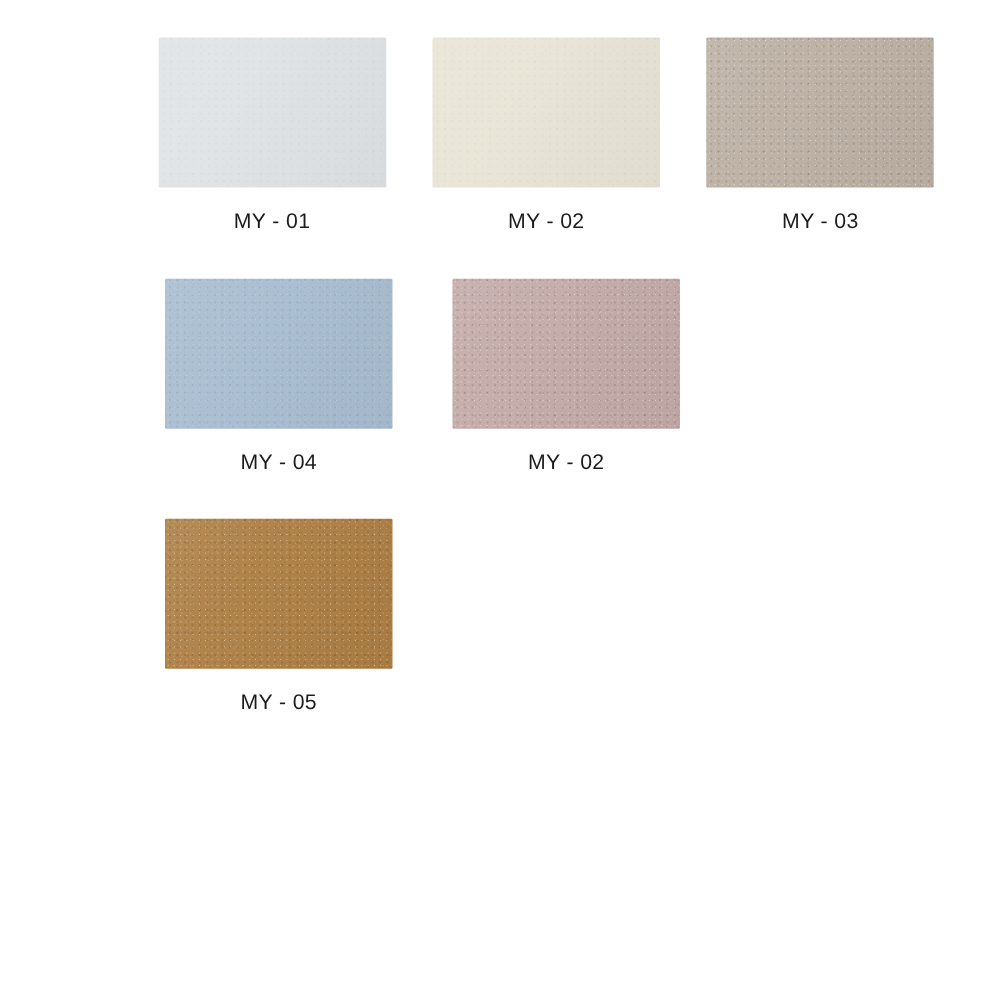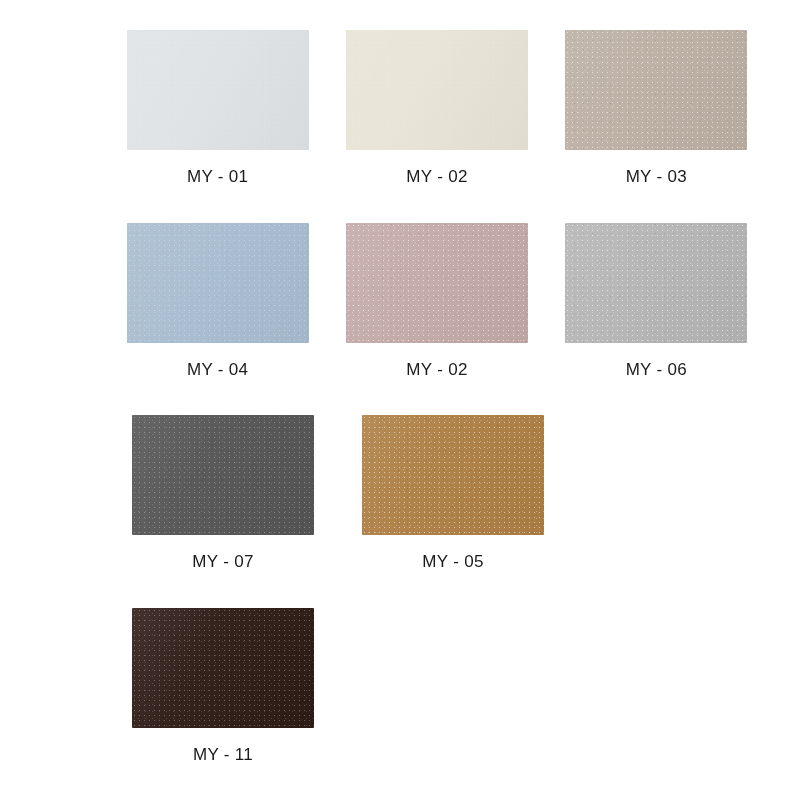--- a/index.html
+++ b/index.html
@@ -117,45 +117,27 @@
         <span class="sheen"></span>
       </div>
       <div class="swatch-label">MY - 04</div>
     </div>
     <div class="swatch-cell">
       <div class="swatch-chip texture-coarse" style="background-color: rgb(195, 170, 168);">
         <span class="sheen"></span>
       </div>
       <div class="swatch-label">MY - 02</div>
     </div>
-    <div class="swatch-cell">
-      <div class="swatch-chip texture-coarse" style="background-color: rgb(181, 181, 181);">
-        <span class="sheen"></span>
-      </div>
-      <div class="swatch-label">MY - 06</div>
-    </div>
   </div>
 
   <div class="swatch-row">
-    <div class="swatch-cell">
-      <div class="swatch-chip texture-fine" style="background-color: rgb(85, 85, 86);">
-        <span class="sheen"></span>
-      </div>
-      <div class="swatch-label">MY - 07</div>
-    </div>
     <div class="swatch-cell">
       <div class="swatch-chip texture-coarse" style="background-color: rgb(173, 127, 68);">
         <span class="sheen"></span>
       </div>
       <div class="swatch-label">MY - 05</div>
     </div>
   </div>
 
   <div class="swatch-row">
-    <div class="swatch-cell">
-      <div class="swatch-chip texture-fine" style="background-color: rgb(46, 27, 22);">
-        <span class="sheen"></span>
-      </div>
-      <div class="swatch-label">MY - 11</div>
-    </div>
   </div>
 
 </div>
 
 </body></html>

